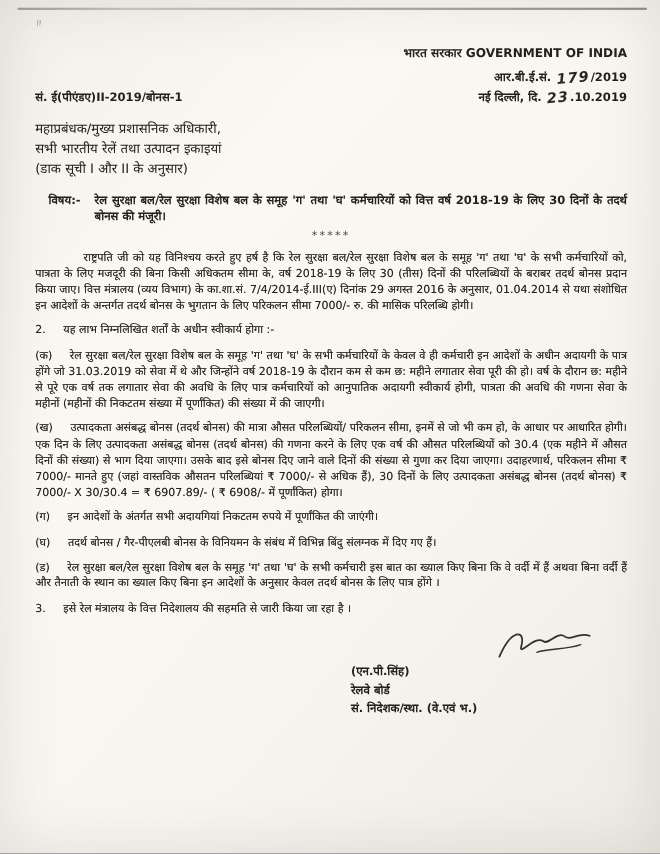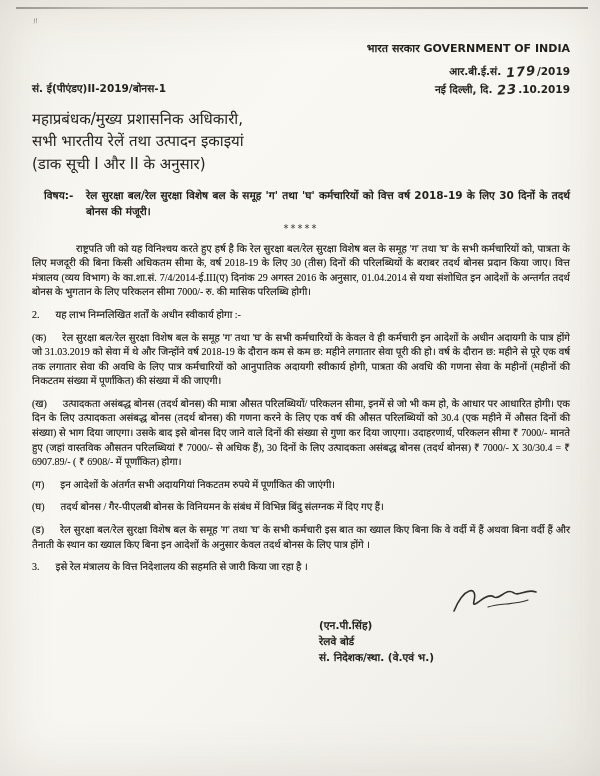--- a/index.html
+++ b/index.html
@@ -16,27 +16,27 @@
     background:linear-gradient(90deg,#5d5952 0%, #a39e94 18%, #6f6a62 55%, #3f3c37 100%);
     opacity:.55; }
   .pencil-marks { position:absolute; top:14px; left:30px; color:#9a948a; font-size:11px;
     letter-spacing:2px; transform:rotate(-8deg); }
   .doc-header { text-align:right; font-size:11px; font-weight:bold; line-height:1.55; }
   .ref-right { text-align:right; font-size:10.5px; font-weight:bold; margin-top:4px; line-height:1.5; }
   .file-date-row { display:flex; justify-content:space-between; align-items:flex-start;
     font-size:10.5px; font-weight:bold; margin-top:0px; }
   .hand { font-style:italic; font-weight:bold; font-size:13px; display:inline-block;
     transform:rotate(-5deg) translateY(1px); letter-spacing:1px; color:#2a2722; padding:0 1px; }
-  .addressee { margin-top:12px; font-size:15px; line-height:1.5; }
+  .addressee { margin-top:12px; font-size:12px; line-height:1.5; }
   .subject { display:flex; margin-top:13px; font-size:10.5px; font-weight:bold; line-height:1.5;margin-left:12px; }
   .subject .slabel { flex:0 0 42px; }
   .subject .stext { flex:1; text-align:justify; }
   .stars { text-align:center; font-size:10px; letter-spacing:2px; margin-top:3px; color:#3a372f; }
   .para { font-size:10px; line-height:1.46; text-align:justify; margin-top:8px;
-    text-shadow:0 0 .35px rgba(30,25,20,.45);font-family:Liberation Serif, serif; }
+    text-shadow:0 0 .35px rgba(30,25,20,.45); }
   .para .plabel { margin-right:16px; }
   .para.first { text-indent:44px; }
   .sig-block { margin:8px 16px 0 auto; width:235px; text-align:left;
     font-size:10.5px; font-weight:bold; line-height:1.55; }
   .sig-scribble { display:block; margin:0 14px 0 auto; }
 </style>
 </head>
 <body>
 
 <div class="page">

